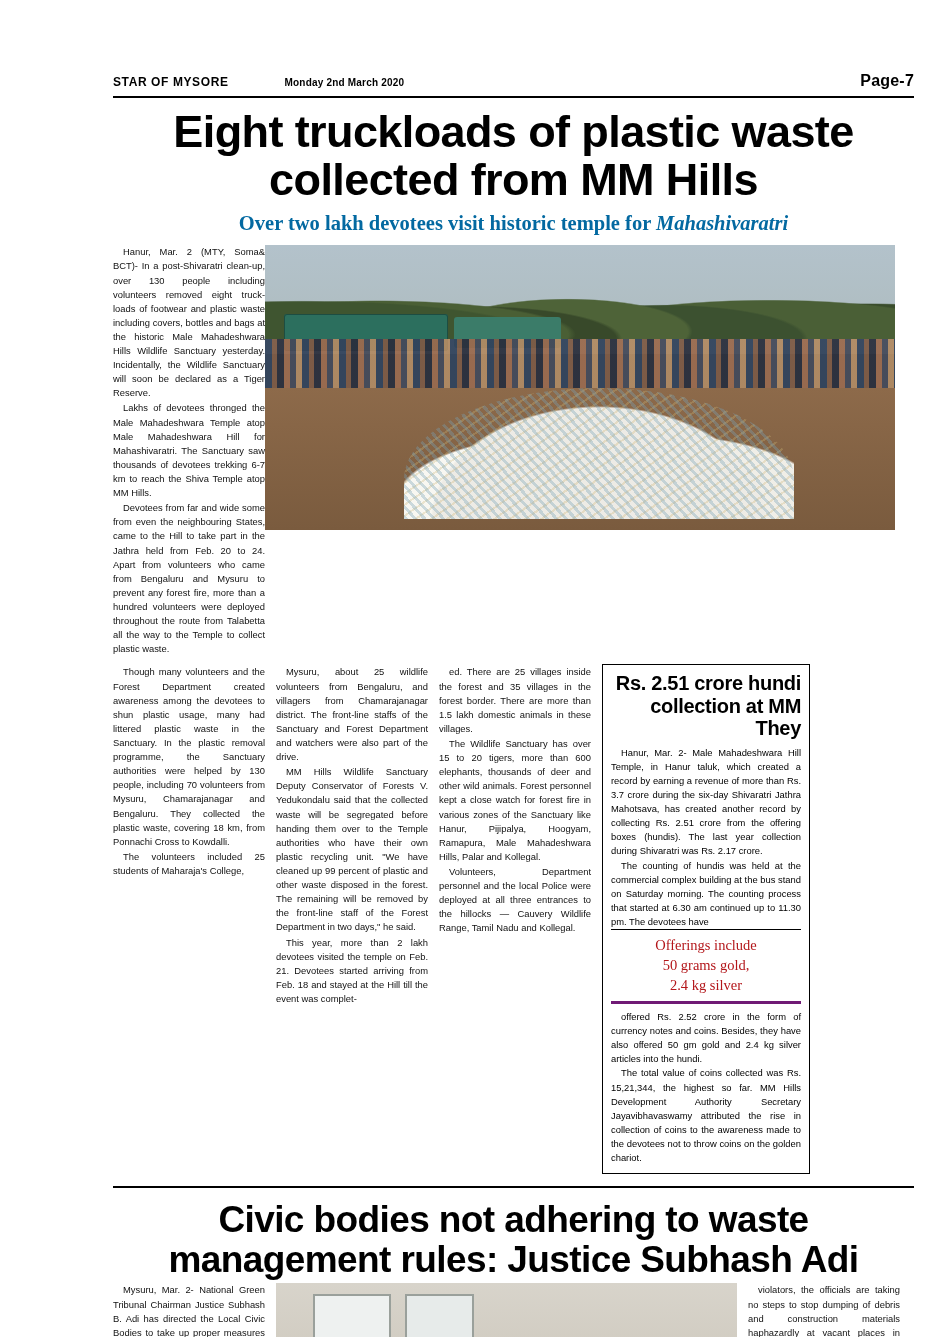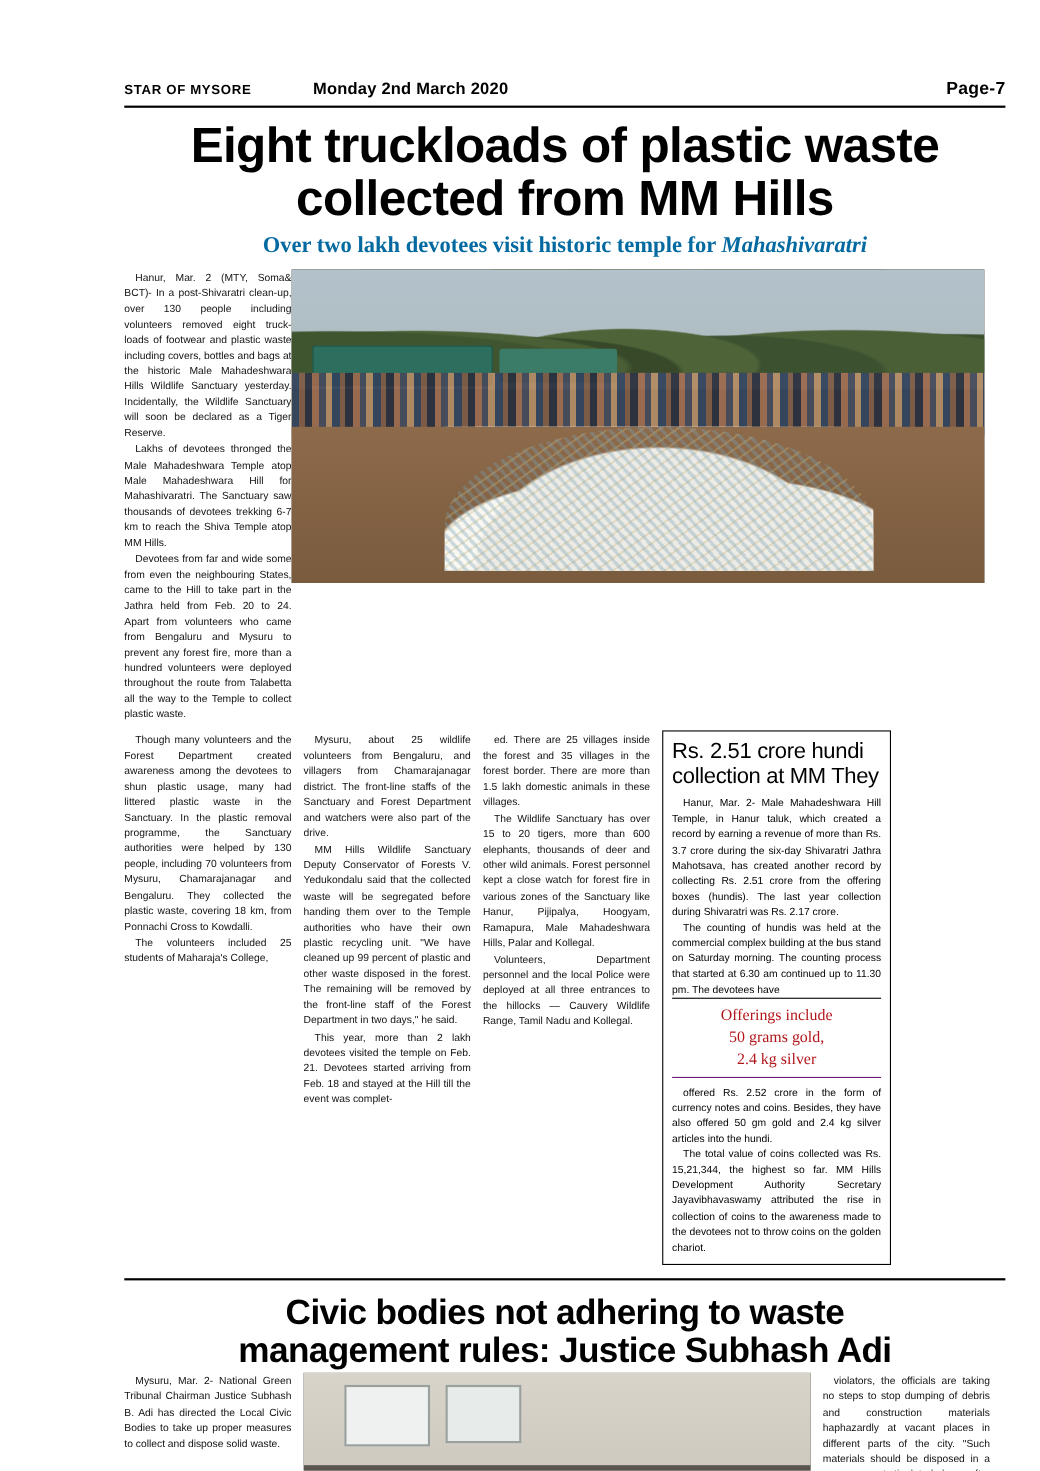--- a/index.html
+++ b/index.html
@@ -26,39 +26,39 @@
   
   .masthead {
     display: flex;
     align-items: baseline;
     font-size: 11.5px;
     font-weight: bold;
     letter-spacing: .2px;
     padding-bottom: 6px;
   }
   .masthead .title { font-size: 12px; letter-spacing: .6px; }
-  .masthead .date { margin-left: 56px; font-size: 15px; }
+  .masthead .date { margin-left: 56px; font-size: 10px; }
   .masthead .pageno { margin-left: auto; font-size: 16px; }
   .rule-thick {
     border-top: 2px solid #000;
     margin: 0 0 8px 0;
   }
 
   
   h1.headline {
     font-family: "Liberation Sans", sans-serif;
     font-weight: bold;
     font-size: 45px;
     line-height: 1.07;
     text-align: center;
     margin: 10px 0 4px 0;
     letter-spacing: -0.6px;
   }
   h1.headline.second {
-    font-size: 32px;
+    font-size: 37px;
     margin-top: 12px;
   }
   .subhead {
     text-align: center;
     font-family: "Liberation Serif", serif;
     font-weight: bold;
     font-size: 20.5px;
     color: #0369a1;
     margin: 8px 0 10px 0;
   }
@@ -98,34 +98,34 @@
   .boxstory {
     width: 208px;
     border: 1.5px solid #000;
     padding: 7px 8px 8px 8px;
     box-sizing: border-box;
     margin-top: -1px;
   }
   .boxstory h2 {
     font-size: 20px;
     line-height: 1.12;
-    text-align: left;
+    text-align: right;
     margin: 0 0 6px 0;
-    font-weight: normal;
+    font-weight: bold;
     letter-spacing: -0.3px;
   }
   .boxstory .body {
     font-size: 9.4px;
     line-height: 1.5;
     text-align: justify;
   }
   .boxstory .body p { margin: 0; text-indent: 10px; }
   .pullquote {
     border-top: 1px solid #000;
-    border-bottom: 1px solid #701a75;
+    border-bottom: 3px solid #701a75;
     text-align: center;
     font-family: "Liberation Serif", serif;
     color: #b3161a;
     font-size: 14.5px;
     line-height: 1.38;
     padding: 5px 2px 6px 2px;
     margin: 0 0 6px 0;
   }
   .pullquote .l1 { display:block; }
 

